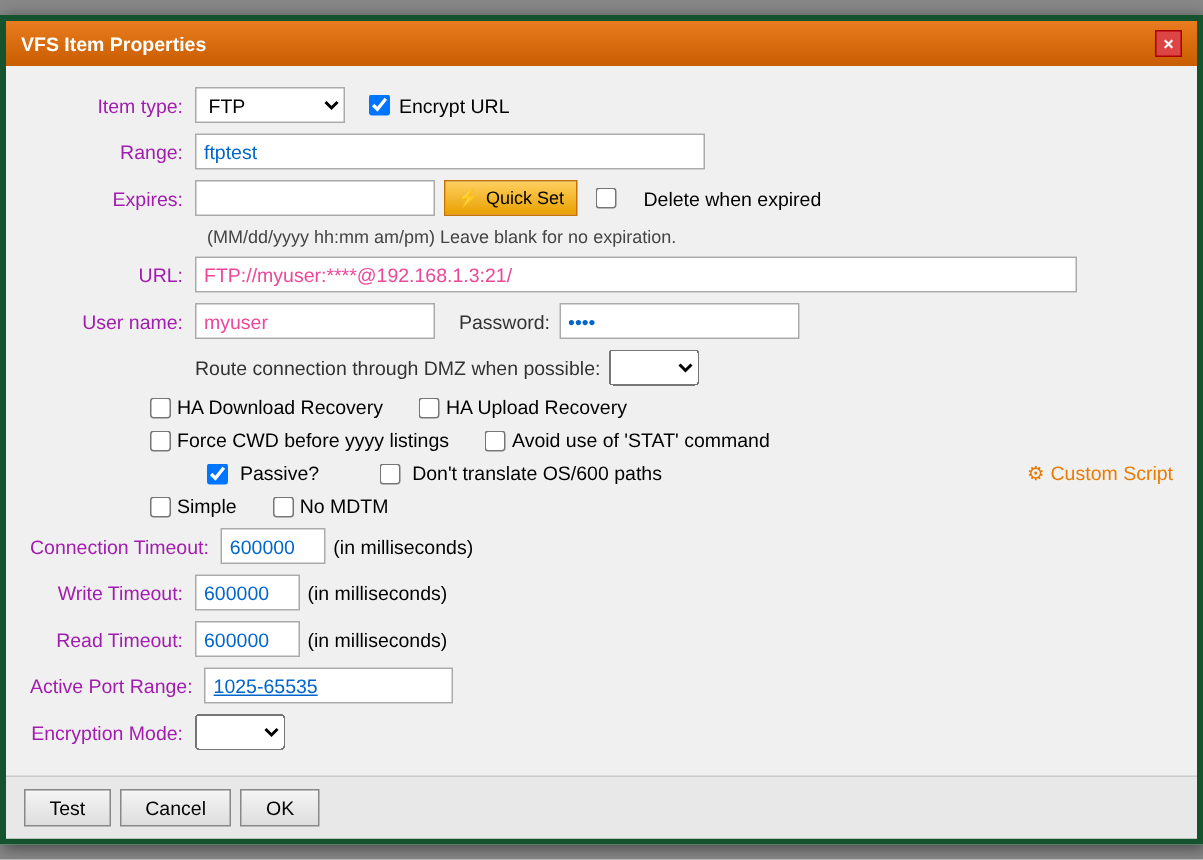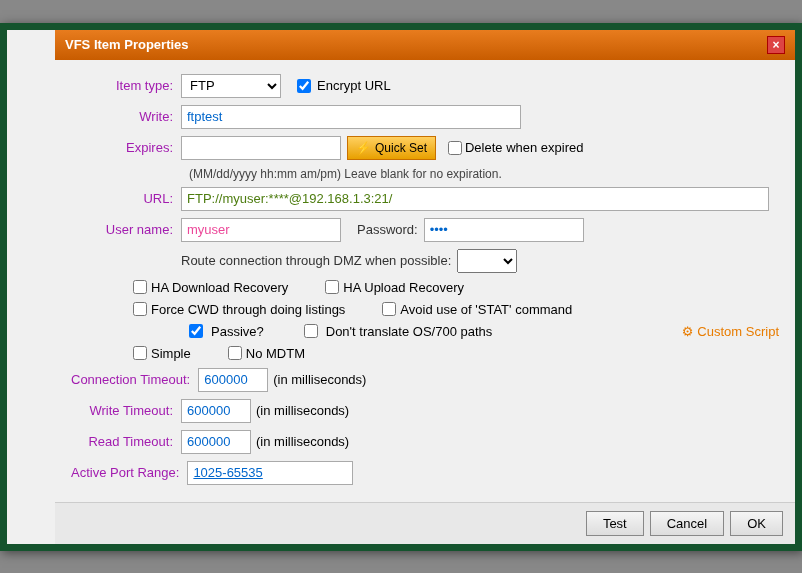--- a/index.html
+++ b/index.html
@@ -1,23 +1,22 @@
 <!DOCTYPE html>
 <html><head>
   <meta charset="utf-8">
   <style>
     * { box-sizing: border-box; margin: 0; padding: 0; }
     body { font-family: Arial, sans-serif; font-size: 13px; background: #888; display: flex; align-items: center; justify-content: center; min-height: 100vh; }
 
     .dialog {
       width: 802px;
       background: #f0f0f0;
-      border: 7px solid #14532d;
+      border: 4px solid #14532d;
       box-shadow: 2px 2px 10px rgba(0,0,0,0.5);
-      padding-left: 48px;
     }
 
     .title-bar {
       background: linear-gradient(to bottom, #e87c1e, #c85c00);
       color: white;
       padding: 6px 10px;
       font-weight: bold;
       font-size: 13px;
       display: flex;
       justify-content: space-between;
@@ -105,43 +104,43 @@
     .hint-text {
       color: #444;
       font-size: 12px;
       margin-left: 118px;
       margin-bottom: 6px;
     }
 
     .checkbox-group {
       display: flex;
       align-items: center;
-      gap: 13px;
-      margin-left: 62px;
+      gap: 0;
+      margin-left: 80px;
       margin-bottom: 7px;
       flex-wrap: wrap;
     }
 
     .checkbox-item {
       display: flex;
       align-items: center;
       gap: 4px;
       margin-right: 24px;
     }
 
     input[type="checkbox"] {
       width: 14px;
       height: 14px;
     }
 
     .route-select { width: 60px; height: 24px; margin-left: 6px; }
 
     .bottom-buttons {
       display: flex;
-      justify-content: flex-end;
+      justify-content: flex-start;
       padding: 8px 12px;
       gap: 6px;
       border-top: 1px solid #ccc;
       background: #e8e8e8;
     }
 
     .btn {
       padding: 4px 16px;
       font-size: 13px;
       cursor: pointer;
@@ -201,42 +200,42 @@
         <option>HTTP</option>
         <option>WebDAV</option>
       </select>
       <div class="encrypt-row">
         <input type="checkbox" checked="" style="">
         <span>Encrypt URL</span>
       </div>
     </div>
 
     <div class="form-row">
-      <span class="label">Write:</span>
+      <span class="label">Range:</span>
       <input type="text" class="name-input" value="ftptest" style="">
     </div>
 
     <div class="form-row">
       <span class="label">Expires:</span>
       <input type="text" class="expires-input" value="" style="">
       <button class="quick-set-btn">
         <span>⚡</span>
         <span>Quick Set</span>
       </button>
-      <div style="display:flex;align-items:center;gap:3px;margin-left:12px;">
+      <div style="display:flex;align-items:center;gap:18px;margin-left:12px;">
         <input type="checkbox" style="">
         <span>Delete when expired</span>
       </div>
     </div>
 
     <div class="hint-text">(MM/dd/yyyy hh:mm am/pm) Leave blank for no expiration.</div>
 
     <div class="form-row">
       <span class="label">URL:</span>
-      <input type="text" class="url-input" value="FTP://myuser:****@192.168.1.3:21/" style="color: #4d7c0f;">
+      <input type="text" class="url-input" value="FTP://myuser:****@192.168.1.3:21/" style="color: #ec4899;">
     </div>
 
     <div class="form-row">
       <span class="label">User name:</span>
       <input type="text" class="username-input" value="myuser" style="color: #ec4899;">
       <span class="inline-label" style="margin-left:16px;margin-right:6px;">Password:</span>
       <input type="password" class="password-input" value="abcd" style="">
     </div>
 
     <div class="form-row">
@@ -254,34 +253,34 @@
       </div>
       <div class="checkbox-item">
         <input type="checkbox" style="">
         <span>HA Upload Recovery</span>
       </div>
     </div>
 
     <div class="checkbox-group">
       <div class="checkbox-item">
         <input type="checkbox" style="">
-        <span>Force CWD through doing listings</span>
+        <span>Force CWD before yyyy listings</span>
       </div>
       <div class="checkbox-item">
         <input type="checkbox" style="">
         <span>Avoid use of 'STAT' command</span>
       </div>
     </div>
 
     <div class="passive-row">
       <input type="checkbox" checked="" style="">
       <span>Passive?</span>
       <div style="width:24px;"></div>
       <input type="checkbox" style="">
-      <span>Don't translate OS/700 paths</span>
+      <span>Don't translate OS/600 paths</span>
       <button class="custom-script-btn">
         <span style="color:#e87c00;">⚙</span>
         <span>Custom Script</span>
       </button>
     </div>
 
     <div class="checkbox-group">
       <div class="checkbox-item">
         <input type="checkbox" style="">
         <span>Simple</span>
@@ -308,20 +307,26 @@
       <span class="label">Read Timeout:</span>
       <input type="text" class="timeout-input" value="600000" style="color: rgb(0, 102, 204);">
       <span class="timeout-unit">(in milliseconds)</span>
     </div>
 
     <div class="form-row">
       <span class="label">Active Port Range:</span>
       <input type="text" class="port-input" value="1025-65535" style="color: rgb(0, 102, 204);">
     </div>
 
+    <div class="form-row">
+      <span class="label">Encryption Mode:</span>
+      <select class="encmode-select">
+        <option></option>
+      </select>
+    </div>
 
   </div>
 
   <div class="bottom-buttons">
     <button class="btn">Test</button>
     <button class="btn">Cancel</button>
     <button class="btn">OK</button>
   </div>
 </div>
 

